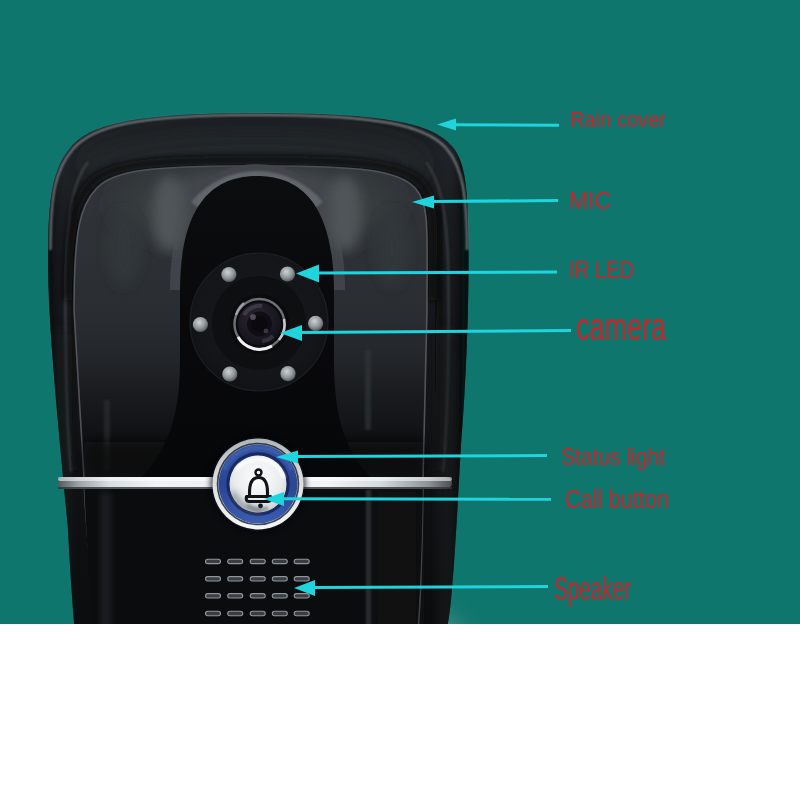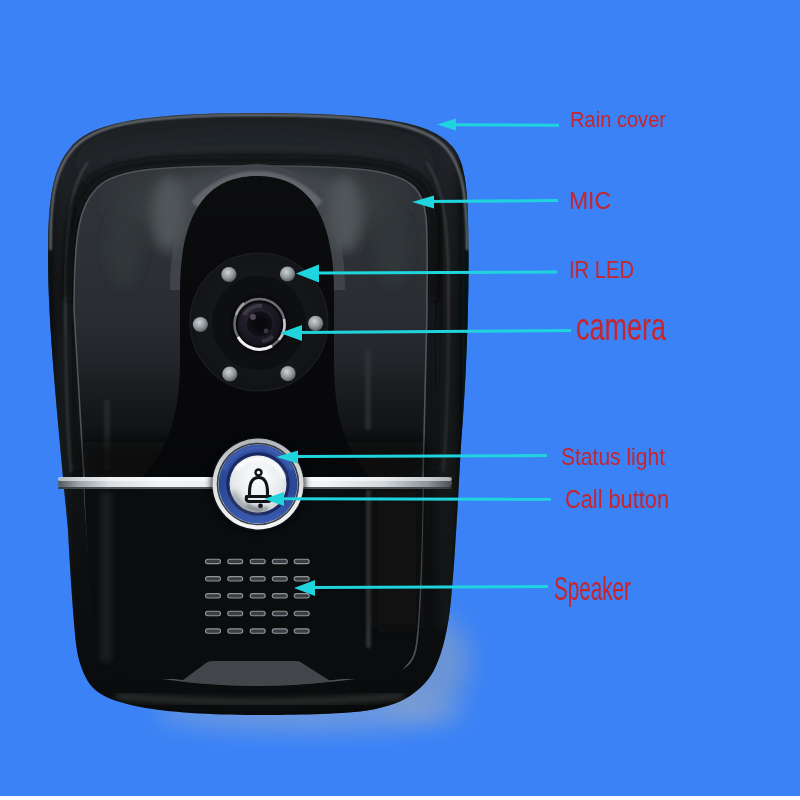--- a/index.html
+++ b/index.html
@@ -1,16 +1,16 @@
 <!DOCTYPE html>
 <html><head>
 <meta charset="utf-8">
 <style>
   html,body{margin:0;padding:0;background:#ffffff;}
-  #stage{position:relative;width:800px;height:796px;background:#3b82f6;overflow:hidden;
+  #stage{position:relative;width:800px;height:624px;background:#0f766e;overflow:hidden;
          font-family:"Liberation Sans", sans-serif;}
 </style>
 </head>
 <body>
 <div id="stage">
 <svg width="800" height="800" viewBox="0 0 800 800">
  <defs>
   <linearGradient id="bodyGrad" x1="0" y1="113" x2="0" y2="715" gradientUnits="userSpaceOnUse">
     <stop offset="0" stop-color="#191c1f"></stop>
     <stop offset="0.07" stop-color="#202327"></stop>

